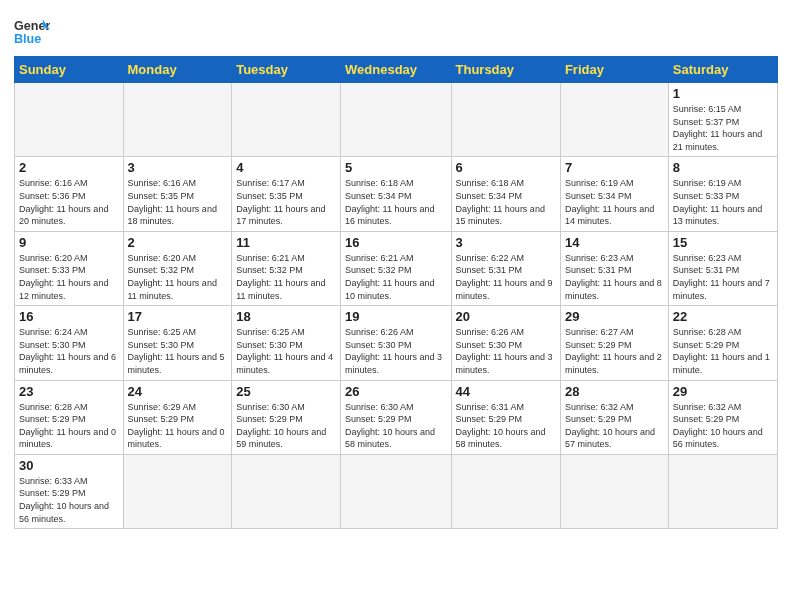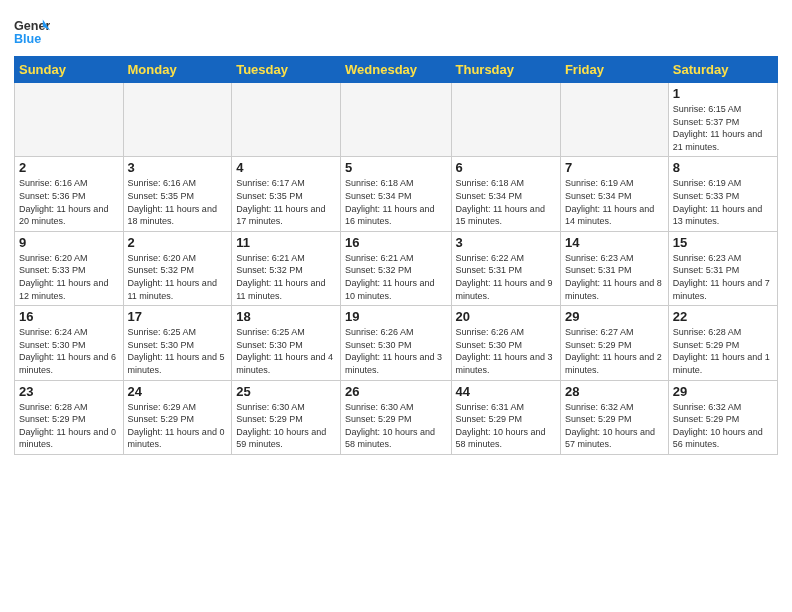--- a/index.html
+++ b/index.html
@@ -330,15 +330,30 @@
 and 57 minutes.</div>
           </td>
           <td>
             <div class="day-number">29</div>
             <div class="day-info">Sunrise: 6:32 AM
 Sunset: 5:29 PM
 Daylight: 10 hours
 and 56 minutes.</div>
           </td>
         </tr>
+        <tr class="last-row">
+          <td>
+            <div class="day-number">30</div>
+            <div class="day-info">Sunrise: 6:33 AM
+Sunset: 5:29 PM
+Daylight: 10 hours
+and 56 minutes.</div>
+          </td>
+          <td class="empty"></td>
+          <td class="empty"></td>
+          <td class="empty"></td>
+          <td class="empty"></td>
+          <td class="empty"></td>
+          <td class="empty"></td>
+        </tr>
       </tbody>
   </table>
 </div>
 
 </body></html>

